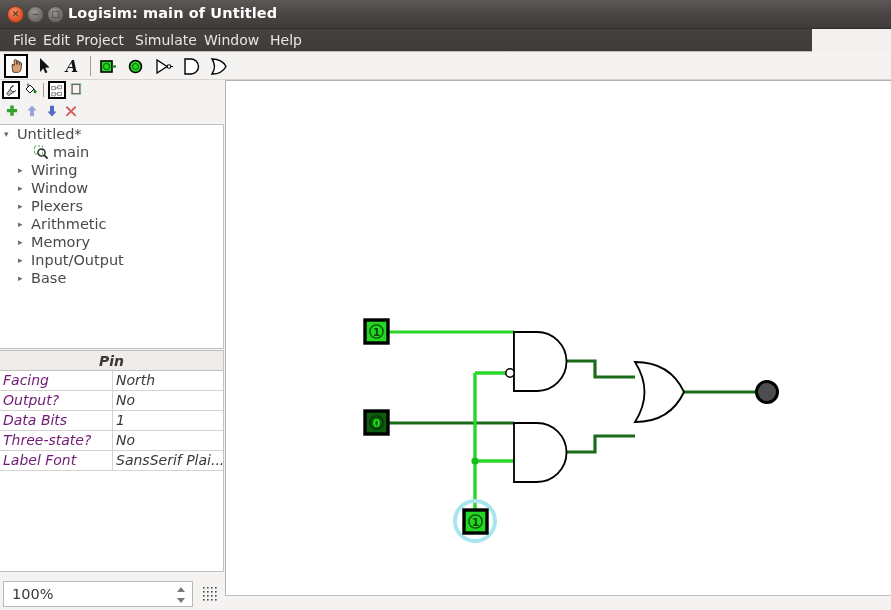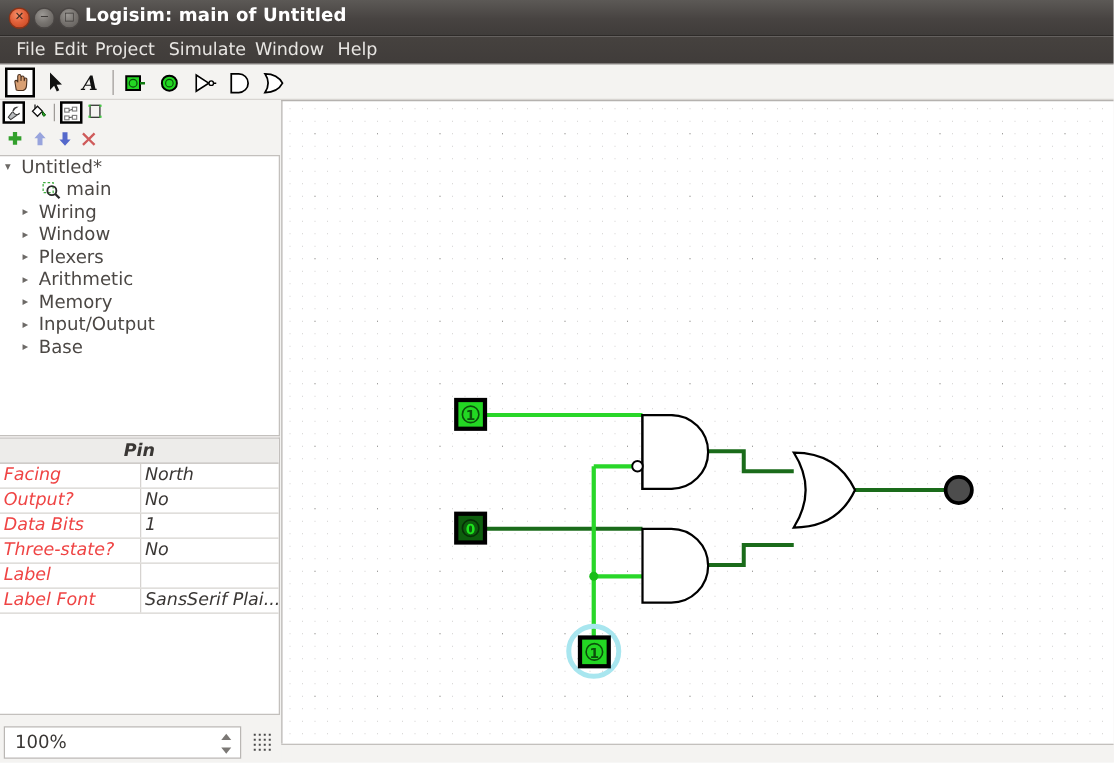--- a/index.html
+++ b/index.html
@@ -69,21 +69,21 @@
     font-size: 14.5px;
     font-weight: bold;
     font-family: "DejaVu Sans", "Liberation Sans", sans-serif;
     letter-spacing: 0.1px;
   }
 
   
   .menubar {
     position: absolute;
     left: 0; top: 29px;
-    width: 891px; height: 23px;
+    width: 812px; height: 23px;
     background: linear-gradient(to bottom, #46423f 0%, #403c3a 100%);
     border-bottom: 1px solid #bfbdba;
     box-sizing: border-box;
   }
   .menu-item {
     position: absolute;
     top: 2px;
     color: #e8e6e3;
     font-size: 14px;
     padding: 1px 5px;
@@ -221,21 +221,21 @@
     display: flex;
     height: 20px;
     border-bottom: 1px solid #d6d3d0;
     box-sizing: border-box;
   }
   .prop-name {
     width: 113px;
     flex: 0 0 113px;
     border-right: 1px solid #d6d3d0;
     font-size: 14px;
-    color: #ef4444;
+    color: #701a75;
     line-height: 19px;
     padding-left: 3px;
     box-sizing: border-box;
     overflow: hidden;
     white-space: nowrap;
     font-family: "DejaVu Sans", "Liberation Sans", sans-serif;
   }
   .prop-value {
     flex: 1 1 auto;
     font-size: 14px;
@@ -537,24 +537,20 @@
       <div class="prop-name">Output?</div>
       <div class="prop-value">No</div>
     </div>
     <div class="prop-row">
       <div class="prop-name">Data Bits</div>
       <div class="prop-value">1</div>
     </div>
     <div class="prop-row">
       <div class="prop-name">Three-state?</div>
       <div class="prop-value">No</div>
-    </div>
-    <div class="prop-row">
-      <div class="prop-name">Label</div>
-      <div class="prop-value"></div>
     </div>
     <div class="prop-row">
       <div class="prop-name">Label Font</div>
       <div class="prop-value">SansSerif Plai...</div>
     </div>
   </div>
 
   <div class="zoombar">
     <div class="zoom-field">
       <div class="zoom-value">100%</div>

